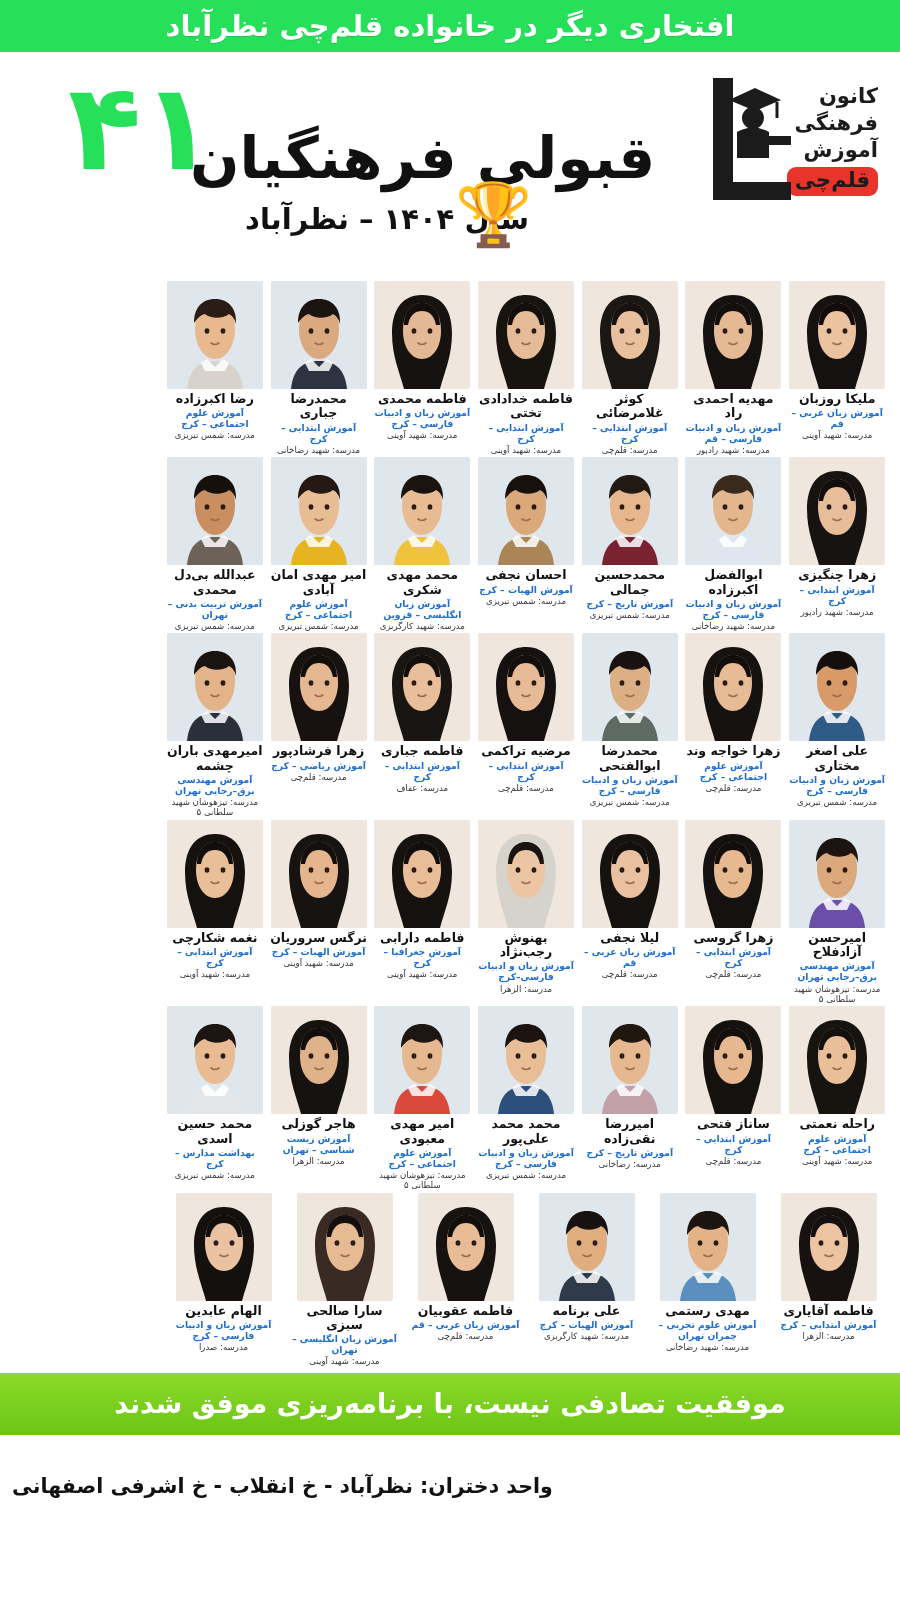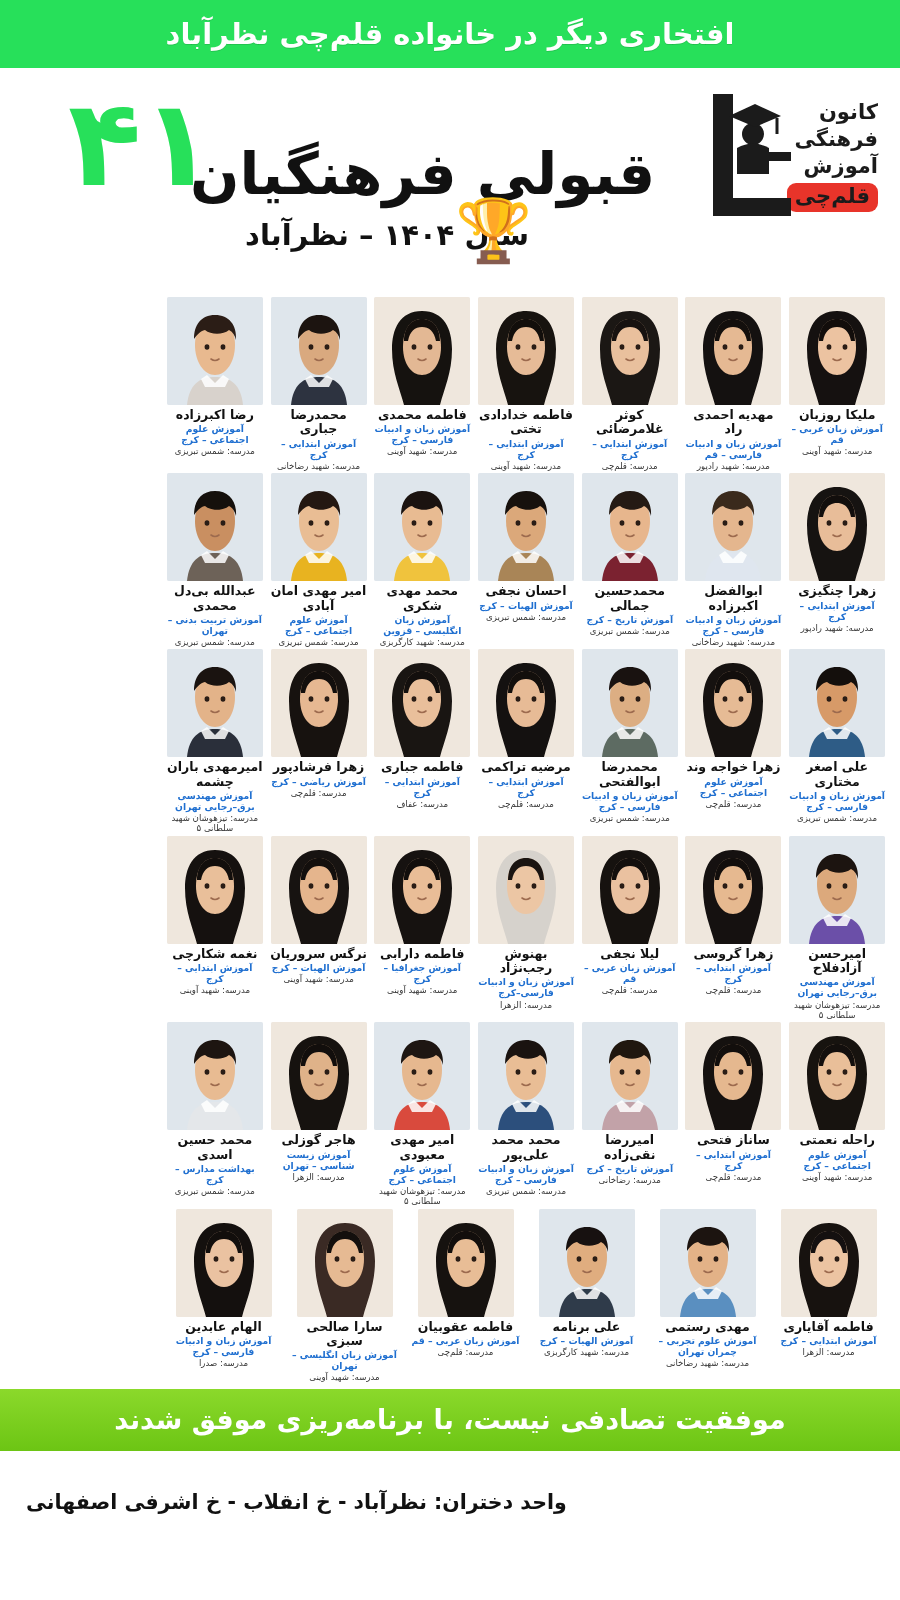--- a/index.html
+++ b/index.html
@@ -8,21 +8,21 @@
     height: 1600px;
     background: #ffffff;
     font-family: "DejaVu Sans", "Liberation Sans", sans-serif;
     overflow: hidden;
   }
   body { position: relative; }
 
   
   .top-banner {
     width: 900px;
-    height: 68px;
+    height: 52px;
     background: #27e05a;
     display: flex;
     align-items: center;
     justify-content: center;
   }
   .top-banner .txt {
     font-size: 29px;
     font-weight: bold;
     color: #ffffff;
     letter-spacing: 0px;
@@ -191,21 +191,21 @@
     font-size: 27px;
     font-weight: bold;
     color: #ffffff;
     direction: rtl;
   }
   .footer {
     height: 96px;
     display: flex;
     flex-direction: row-reverse;
     align-items: center;
-    padding: 6px 26px 0 26px;
+    padding: 6px 26px 0 12px;
     gap: 18px;
   }
   .footer-addresses {
     flex: 1;
     display: flex;
     flex-direction: column;
     gap: 8px;
     direction: rtl;
     align-items: flex-end;
   }

